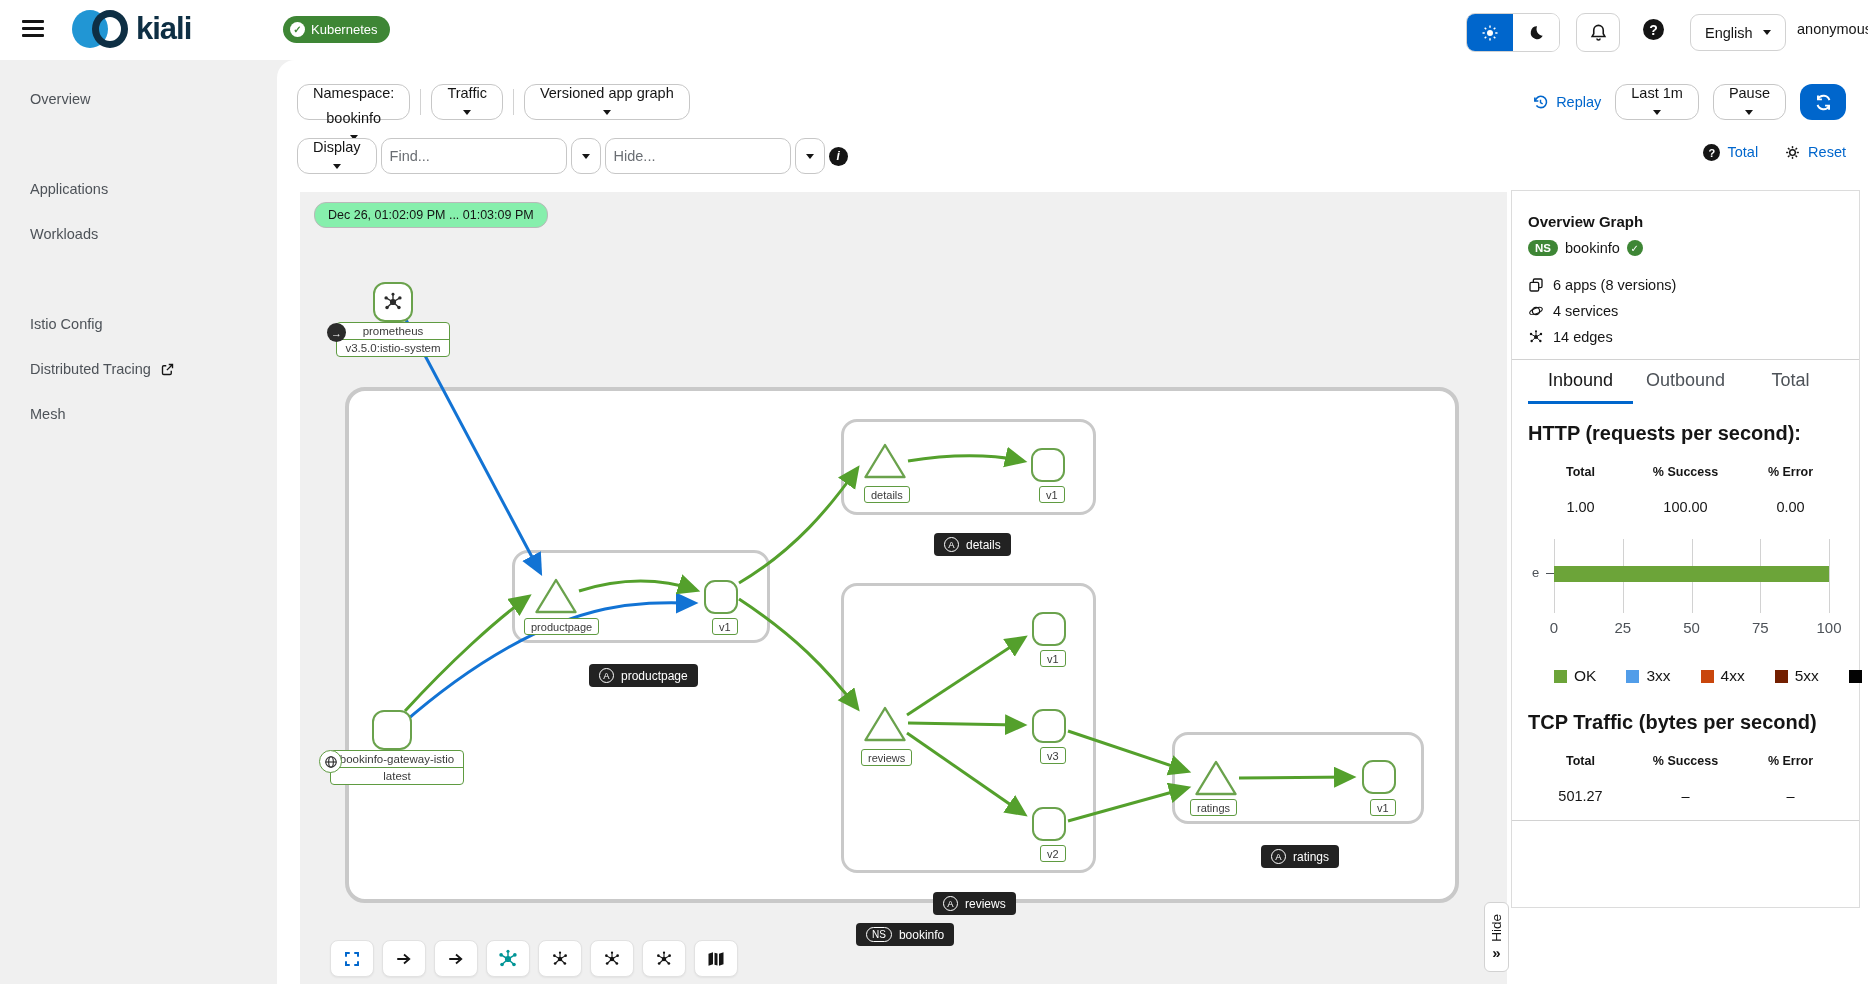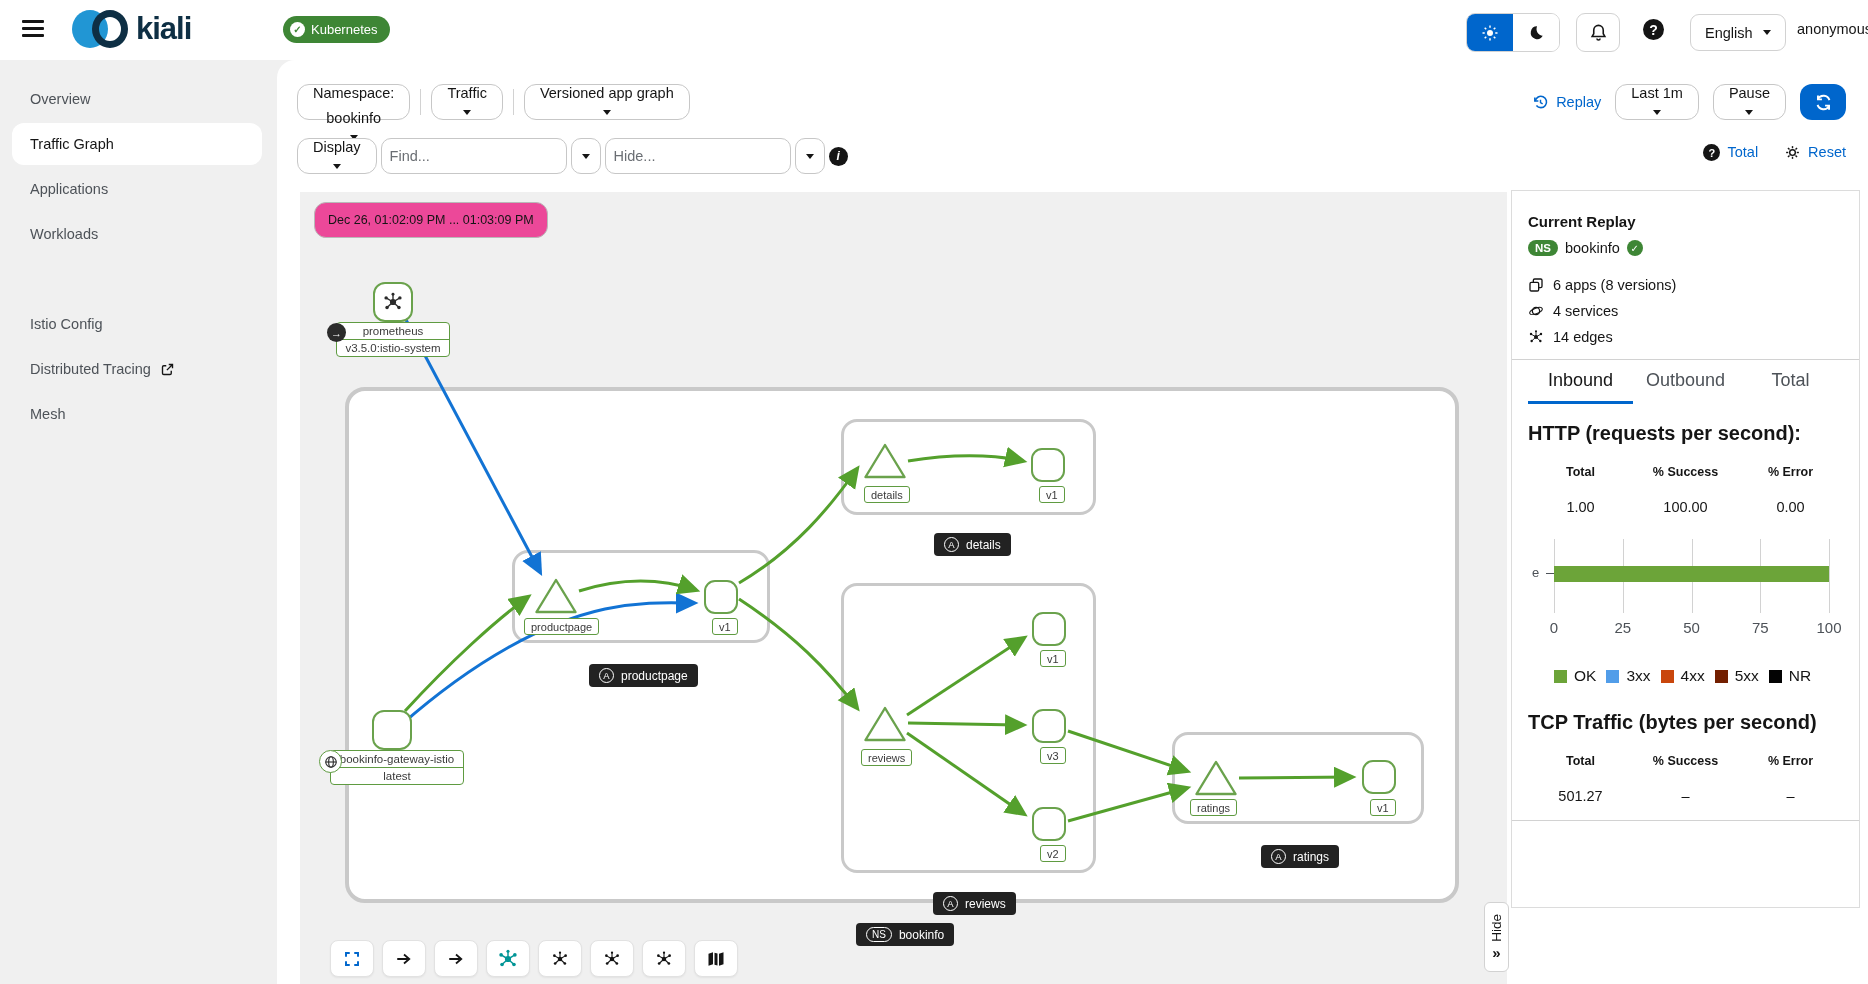--- a/index.html
+++ b/index.html
@@ -60,21 +60,21 @@
   .link { display:inline-flex; align-items:flex-start; gap:7px; color:#0066cc; font-size:14.5px; cursor:pointer; }
   .info-circle { display:inline-flex; width:19px; height:19px; border-radius:50%; background:#151515; color:#fff;
                  align-items:center; justify-content:center; font-size:12px; font-weight:700; font-style:italic; }
   .q-small { display:inline-flex; width:17px; height:17px; border-radius:50%; background:#151515; color:#fff;
              align-items:center; justify-content:center; font-size:11px; font-weight:700; }
   .refresh-btn { width:46px; height:36px; border:none; border-radius:12px; background:#0066cc; display:flex;
                  align-items:center; justify-content:center; cursor:pointer; }
 
   
   .canvas { position:absolute; left:23px; top:132px; width:1207px; height:792px; background:#f0f0f0; overflow:hidden; }
-  .time-pill { position:absolute; left:14px; top:10px; height:36px; background:#ec4899; border:1px solid #b9b9b9;
+  .time-pill { position:absolute; left:14px; top:10px; height:26px; background:#86efac; border:1px solid #b9b9b9;
                border-radius:12px; display:flex; align-items:center; padding:0 13px; font-size:12.5px; color:#151515; z-index:3; }
   .group { position:absolute; background:#fff; border:3px solid #c9c9c9; border-radius:16px; z-index:1; }
   .group-big { border-width:4px; border-radius:20px; }
   .edges { position:absolute; inset:0; z-index:2; }
   .big-node { position:absolute; width:40px; height:40px; background:#fff; border:2px solid #6aa24c; border-radius:12px;
               display:flex; align-items:center; justify-content:center; z-index:3; cursor:pointer; }
   .sq-node { position:absolute; width:34px; height:34px; background:#fff; border:2px solid #6aa24c; border-radius:11px;
              z-index:3; cursor:pointer; }
   .tri-node { position:absolute; z-index:3; cursor:pointer; }
   .node-label { position:absolute; background:#fff; border:1px solid #5f9b41; border-radius:3px; font-size:11px;
@@ -117,21 +117,21 @@
   .mtable { margin-top:20px; display:grid; grid-template-columns:1fr 1fr 1fr; text-align:center; }
   .mtable.hdr { font-size:12.5px; font-weight:700; }
   .mtable.val { font-size:14.5px; font-weight:400; }
   .chart { position:relative; margin:24px 14px 0 26px; height:74px; }
   .gridline { position:absolute; top:0; bottom:0; width:1px; background:#d2d2d2; }
   .ok-bar { position:absolute; top:27px; height:16px; left:0; }
   .ytick { position:absolute; left:-8px; top:34px; width:8px; height:1px; background:#4d5258; }
   .ytick-label { position:absolute; left:-22px; top:26px; font-size:13px; color:#4d5258; }
   .xticks { position:relative; margin:6px 14px 0 26px; height:20px; }
   .xtick { position:absolute; transform:translateX(-50%); font-size:15px; color:#4d5258; top:0; }
-  .legend { margin:28px 0 0 26px; display:flex; gap:10px; align-items:center; }
+  .legend { margin:28px 0 0 26px; display:flex; gap:30px; align-items:center; }
   .leg-item { display:flex; align-items:center; gap:7px; font-size:15.5px; }
   .leg-swatch { width:13px; height:13px; display:inline-block; }
 
   
   .hide-tab { position:absolute; left:1207px; top:842px; width:25px; height:70px; background:#fff;
               border:1px solid #d2d2d2; border-radius:6px; display:flex; flex-direction:column; align-items:center;
               justify-content:center; gap:3px; z-index:4; cursor:pointer; }
   .hide-text { writing-mode:vertical-rl; transform:rotate(180deg); font-size:13.5px; color:#151515; }
   .hide-chev { font-size:15px; font-weight:700; color:#151515; line-height:1; }
 </style>
@@ -187,23 +187,20 @@
     <span class="caret"></span>
   </div>
   <div class="username">anonymous</div>
 </div>
 
 <div class="page-bg"></div>
 
 <nav class="sidebar">
   <div class="side-item" style="top:18px">
       <span>Overview</span>
-    </div>
-  <div class="side-item active" style="top:63px">
-      <span>Traffic Graph</span>
     </div>
   <div class="side-item" style="top:108px">
       <span>Applications</span>
     </div>
   <div class="side-item" style="top:153px">
       <span>Workloads</span>
     </div>
   <div class="side-item" style="top:243px">
       <span>Istio Config</span>
     </div>
@@ -525,21 +522,21 @@
       <div class="gbtn">
         <svg width="18" height="18" viewBox="0 0 24 24">
           <path d="M2 5 L8 3 L8 19 L2 21 Z M10 3.5 L14 4.5 L14 20.5 L10 19.5 Z M16 5 L22 3 L22 19 L16 21 Z" fill="#151515"></path>
         </svg>
       </div>
     </div>
   </div>
 
   <div class="panel">
     <div class="panel-inner">
-      <div class="panel-title">Current Replay</div>
+      <div class="panel-title">Overview Graph</div>
       <div class="ns-row">
         <span class="ns-badge">NS</span>
         <span>bookinfo</span>
         <span class="ns-check">✓</span>
       </div>
       <div class="stats">
         <div class="stat-row">
           <svg width="16" height="16" viewBox="0 0 24 24">
             <rect x="8" y="3" width="13" height="13" rx="2" fill="none" stroke="#151515" stroke-width="2"></rect>
             <rect x="3" y="8" width="13" height="13" rx="2" fill="#fff" stroke="#151515" stroke-width="2"></rect>

